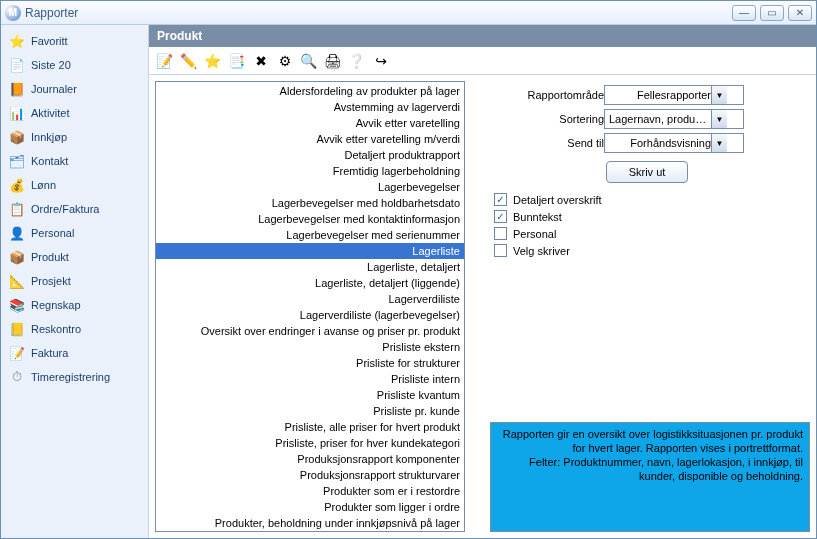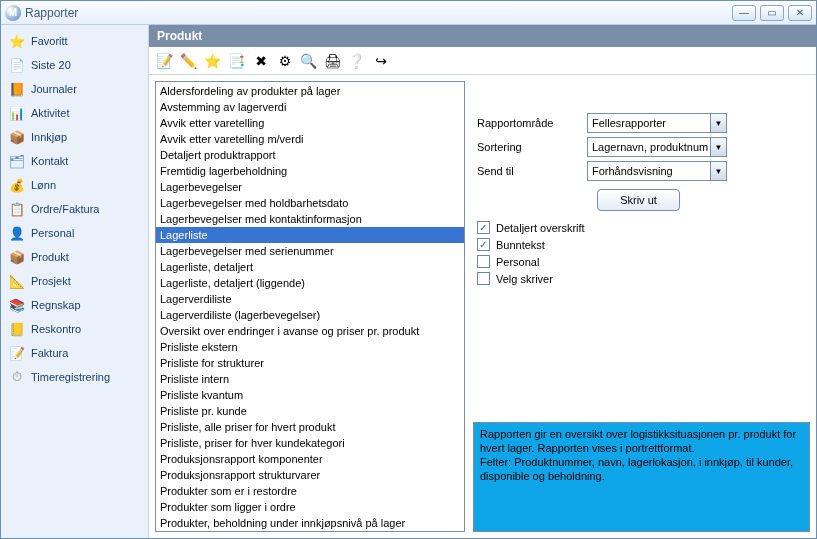--- a/index.html
+++ b/index.html
@@ -99,22 +99,23 @@
     width:20px; height:20px;
     display:flex; align-items:center; justify-content:center;
     cursor:pointer;
     border-radius:2px;
     font-size:14px;
   }
   .content {
     flex:1;
     display:flex;
     padding:6px;
-    gap:8px;
-    overflow:hidden;
+    gap:25px;
+    overflow:hidden;
+    text-align:right;
   }
   .report-list-wrap {
     width:310px;
     border:1px solid #7a8da6;
     background:#fff;
     display:flex;
     overflow:hidden;
   }
   .report-list {
     flex:1;
@@ -135,36 +136,35 @@
   .right-pane {
     flex:1;
     display:flex;
     flex-direction:column;
     gap:4px;
     overflow:hidden;
   }
   .settings-area {
     flex:1;
     padding:4px 10px 4px 4px;
-    margin-top:28px;
   }
   .form-row {
     display:flex;
     align-items:center;
     margin-bottom:4px;
   }
   .form-label { width:110px; }
   .form-select {
     flex:1;
     display:flex;
     border:1px solid #7a8da6;
     height:20px;
     background:#fff;
     align-items:center;
-    padding:0 0 0 4px;
+    padding:0 16px 0 4px;
     position:relative;
     max-width:140px;
   }
   .form-select-text { flex:1; overflow:hidden; white-space:nowrap; text-overflow:ellipsis; }
   .dd-btn {
     width:16px; height:18px;
     border-left:1px solid #7a8da6;
     background:linear-gradient(#f5f8fc,#d0dbe9);
     display:flex;align-items:center;justify-content:center;
     font-size:8px;
@@ -307,22 +307,22 @@
           <div class="report-list" id="reportList">
               <div class="report-item">Aldersfordeling av produkter på lager</div>
               <div class="report-item">Avstemming av lagerverdi</div>
               <div class="report-item">Avvik etter varetelling</div>
               <div class="report-item">Avvik etter varetelling m/verdi</div>
               <div class="report-item">Detaljert produktrapport</div>
               <div class="report-item">Fremtidig lagerbeholdning</div>
               <div class="report-item">Lagerbevegelser</div>
               <div class="report-item">Lagerbevegelser med holdbarhetsdato</div>
               <div class="report-item">Lagerbevegelser med kontaktinformasjon</div>
+              <div class="report-item">Lagerbevegelser med serienummer</div>
               <div class="report-item selected">Lagerliste</div>
-              <div class="report-item">Lagerbevegelser med serienummer</div>
               <div class="report-item">Lagerliste, detaljert</div>
               <div class="report-item">Lagerliste, detaljert (liggende)</div>
               <div class="report-item">Lagerverdiliste</div>
               <div class="report-item">Lagerverdiliste (lagerbevegelser)</div>
               <div class="report-item">Oversikt over endringer i avanse og priser pr. produkt</div>
               <div class="report-item">Prisliste ekstern</div>
               <div class="report-item">Prisliste for strukturer</div>
               <div class="report-item">Prisliste intern</div>
               <div class="report-item">Prisliste kvantum</div>
               <div class="report-item">Prisliste pr. kunde</div>

